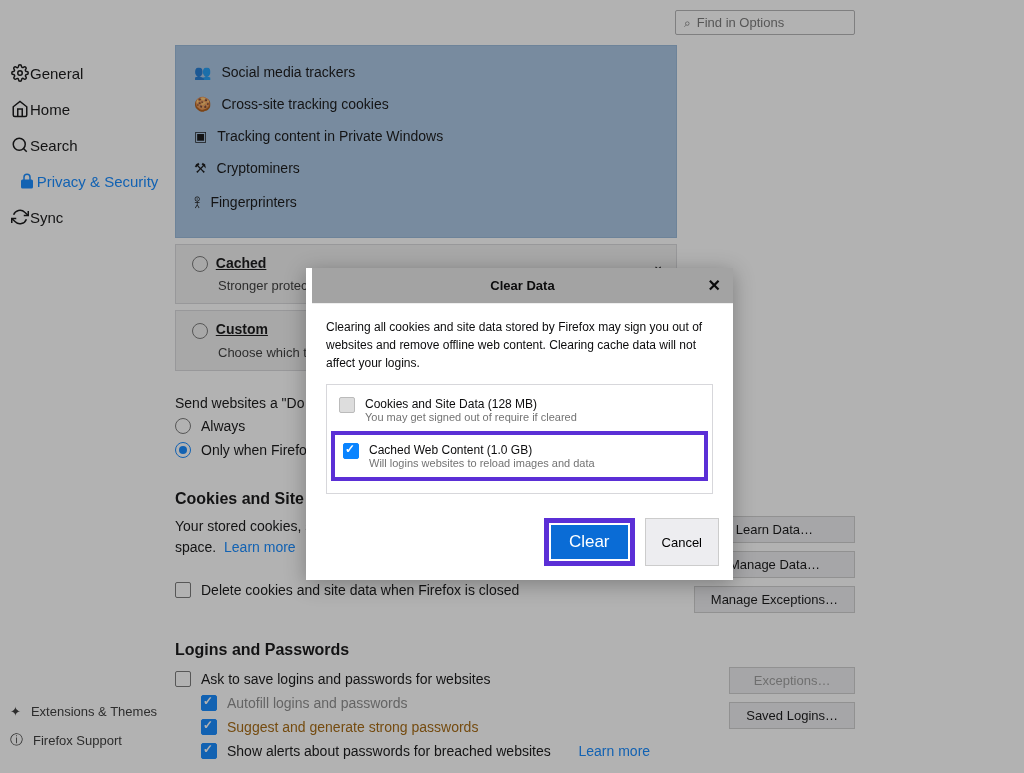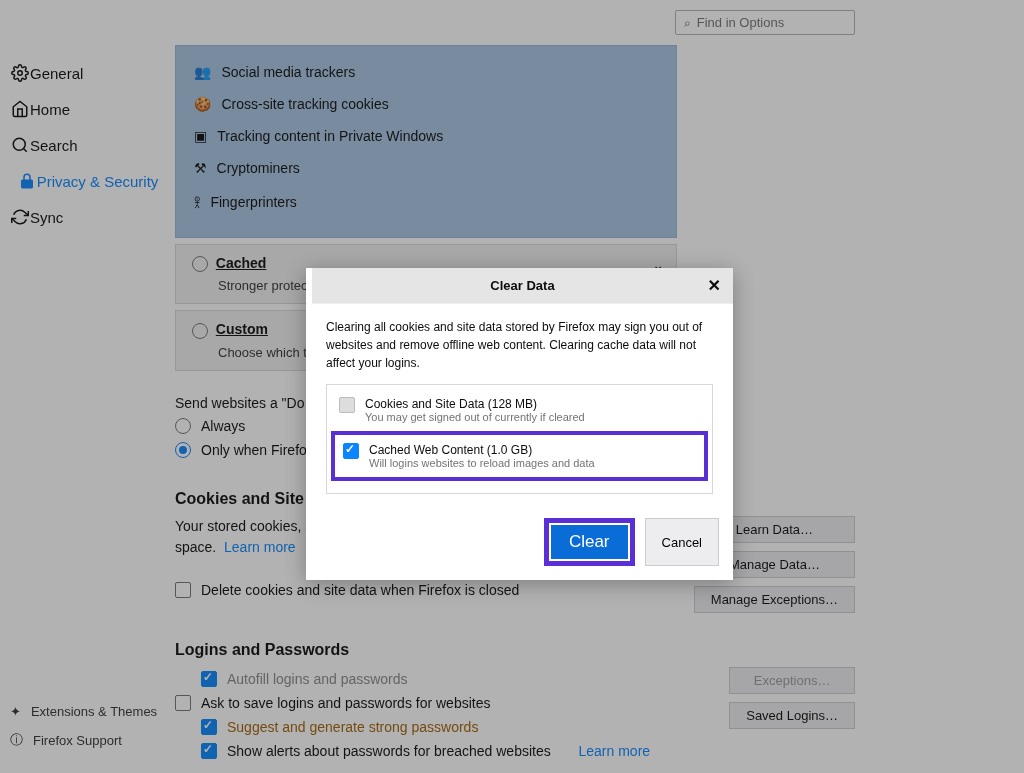--- a/index.html
+++ b/index.html
@@ -39,21 +39,21 @@
 .checkbox-row { display: flex; align-items: center; gap: 10px; padding: 4px 0; font-size: 14px; }
 .checkbox { width: 16px; height: 16px; border: 1px solid #737373; border-radius: 2px; background:#fff;}
 .checkbox.checked { background: #0a84ff; border-color: #0a84ff; position: relative; }
 .checkbox.checked::after { content: '✓'; color: #fff; font-size: 12px; position: absolute; left: 1px; top: -2px; font-weight: bold; }
 
 .indent { margin-left: 26px; }
 
 .overlay { position: absolute; inset: 0; background: rgba(34,34,34,0.35); }
 
 .dialog { position: absolute; left: 306px; top: 268px; width: 427px; background: #fff; box-shadow: 0 4px 20px rgba(0,0,0,0.3); z-index: 10; resize: both; }
-.dialog-title { text-align: center; font-weight: 600; font-size: 13px; padding: 10px 0; position: relative; background: #e5e5e5; border-bottom:1px solid #eee;margin-left:6px;}
+.dialog-title { text-align: center; font-weight: 600; font-size: 13px; padding: 10px 0; position: relative; background: #a3a3a3; border-bottom:1px solid #eee;margin-left:6px;}
 .dialog-close { position: absolute; right: 12px; top: 8px; cursor: pointer; font-size: 16px; }
 .dialog-body { padding: 14px 20px 14px 20px; }
 .dialog-desc { font-size: 12px; color: #0c0c0d; line-height: 1.5; margin-bottom: 12px; }
 .check-list { border: 1px solid #d7d7db; padding: 8px 10px; }
 .check-item { display: flex; align-items: flex-start; gap: 10px; padding: 4px 2px; }
 .check-item .txt { font-size: 12px; }
 .check-item .sub { font-size: 11px; color: #737373; }
 .highlight1 { border: 4px solid #5b2fd6; padding: 4px 6px; margin: 4px -6px; }
 .dialog-footer { display: flex; justify-content: flex-end; gap: 10px; padding: 10px 14px 14px; }
 .blue-btn { background: #0a6cd6; color: #fff; border: none; padding: 7px 18px; font-size: 17px; cursor: pointer; }
@@ -192,27 +192,27 @@
       <div class="side-buttons">
         <div class="gray-btn">Learn Data…</div>
         <div class="gray-btn">Manage Data…</div>
         <div class="gray-btn">Manage Exceptions…</div>
       </div>
     </div>
 
     <div class="section-title">Logins and Passwords</div>
     <div class="cookies-row">
       <div class="cookies-text">
+        <div class="checkbox-row">
+            <span class="checkbox"></span>
+            <span>Ask to save logins and passwords for websites</span>
+          </div>
         <div class="checkbox-row indent">
             <span class="checkbox checked"></span>
             <span style="color:#888;">Autofill logins and passwords</span>
-          </div>
-        <div class="checkbox-row">
-            <span class="checkbox"></span>
-            <span>Ask to save logins and passwords for websites</span>
           </div>
         <div class="checkbox-row indent">
             <span class="checkbox checked"></span>
             <span style="color:#a16207;">Suggest and generate strong passwords</span>
           </div>
         <div class="checkbox-row indent"><span class="checkbox checked"></span><span>Show alerts about passwords for breached websites</span>&nbsp;&nbsp;<span class="learn">Learn more</span></div>
       </div>
       <div class="side-buttons">
         <div class="gray-btn disabled">Exceptions…</div>
         <div class="gray-btn">Saved Logins…</div>
@@ -229,21 +229,21 @@
     <span>Clear Data</span>
     <span class="dialog-close">✕</span>
   </div>
   <div class="dialog-body">
     <div class="dialog-desc">Clearing all cookies and site data stored by Firefox may sign you out of websites and remove offline web content. Clearing cache data will not affect your logins.</div>
     <div class="check-list">
       <div class="check-item">
         <span class="checkbox" style="background:#ddd;border-color:#bbb;"></span>
         <div>
           <div class="txt">Cookies and Site Data (128 MB)</div>
-          <div class="sub">You may get signed out of currently if cleared</div>
+          <div class="sub">You may get signed out of require if cleared</div>
         </div>
       </div>
       <div class="highlight1">
         <div class="check-item">
           <span class="checkbox checked"></span>
           <div>
             <div class="txt">Cached Web Content (1.0 GB)</div>
             <div class="sub">Will logins websites to reload images and data</div>
           </div>
         </div>

